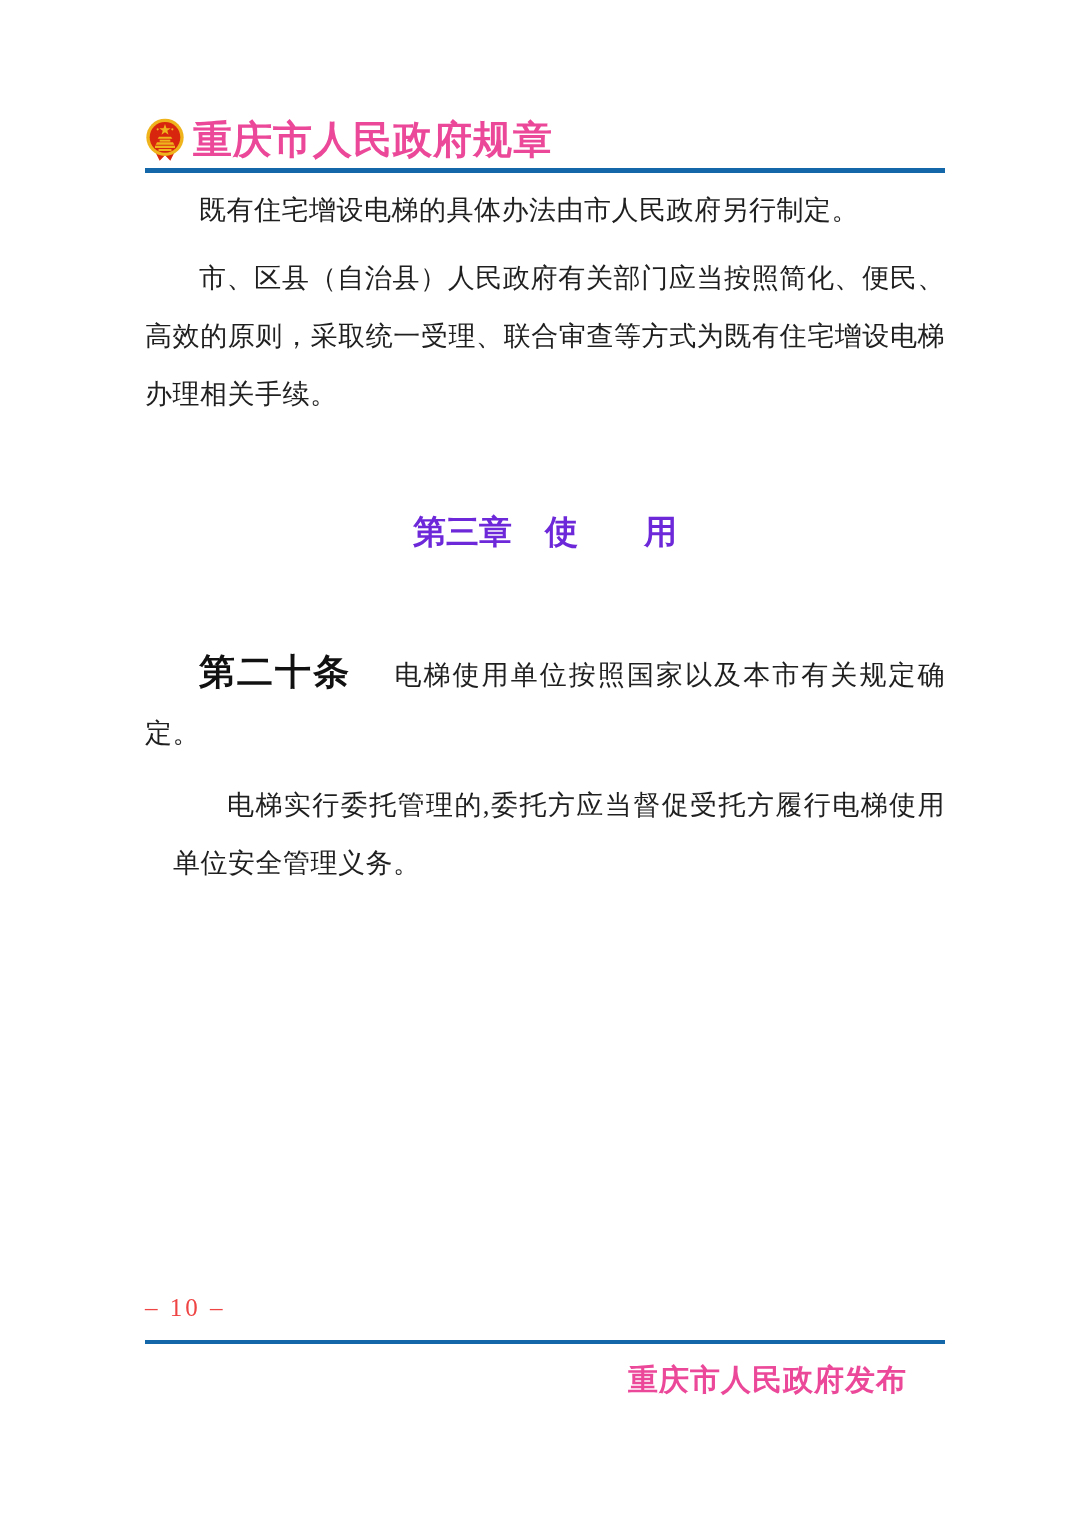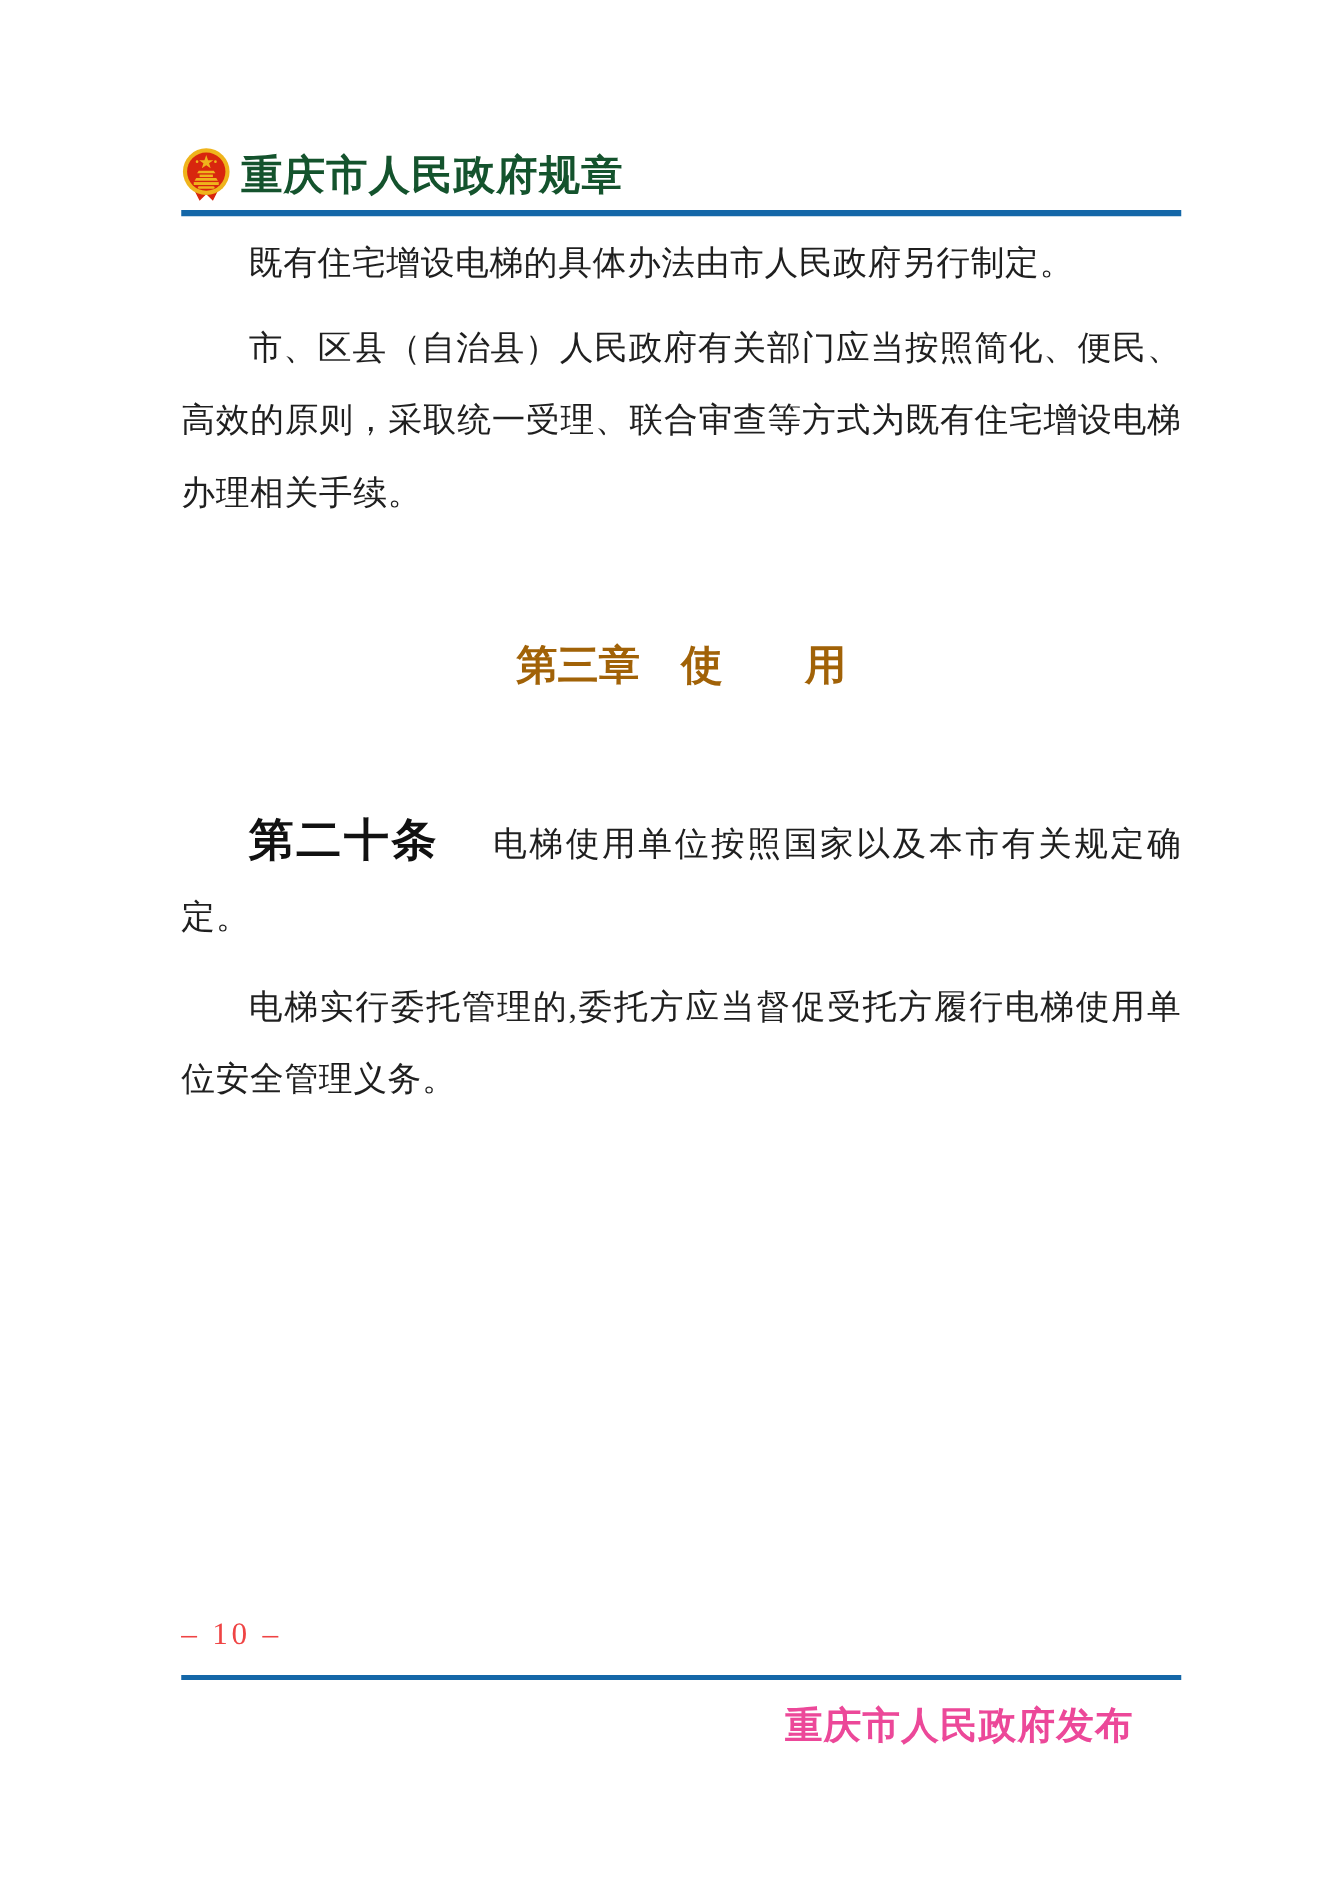--- a/index.html
+++ b/index.html
@@ -34,23 +34,23 @@
   .emblem {
     width: 40px;
     height: 46px;
     display: inline-block;
     flex: 0 0 auto;
     margin-right: 8px;
   }
   .header-title {
     font-family: "Liberation Sans", "DejaVu Sans", sans-serif;
     font-weight: 700;
-    font-size: 33px;
+    font-size: 39px;
     letter-spacing: 1px;
-    color: #14532d;
+    color: #ec4899;
     white-space: nowrap;
   }
   .rule {
     position: absolute;
     left: 145px;
     width: 800px;
     background: #1467a8;
   }
   .header-rule { top: 168px; height: 5px; }
 
@@ -64,29 +64,29 @@
   .body-p {
     margin: 0;
     font-size: 27px;
     line-height: 58px;
     text-indent: 2em;
     text-align: justify;
     text-justify: inter-ideograph;
     letter-spacing: 0.5px;
   }
   .body-p + .body-p { margin-top: 10px; }
-  .body-p.gap-lg { margin-top: 14px; }
+  .body-p.gap-lg { margin-top: 14px; margin-left: 28px; }
   .chapter {
     margin: 80px 0 0 0;
     font-family: "Liberation Sans", "DejaVu Sans", sans-serif;
     font-weight: 700;
     font-size: 33px;
     line-height: 58px;
     text-align: center;
-    color: #a16207;
+    color: #6d28d9;
   }
   .article-first { margin-top: 82px; }
   .art-label {
     font-family: "Liberation Sans", "DejaVu Sans", sans-serif;
     font-weight: 700;
     font-size: 36px;
     color: #111111;
     margin-right: 1.2em;
   }
 

